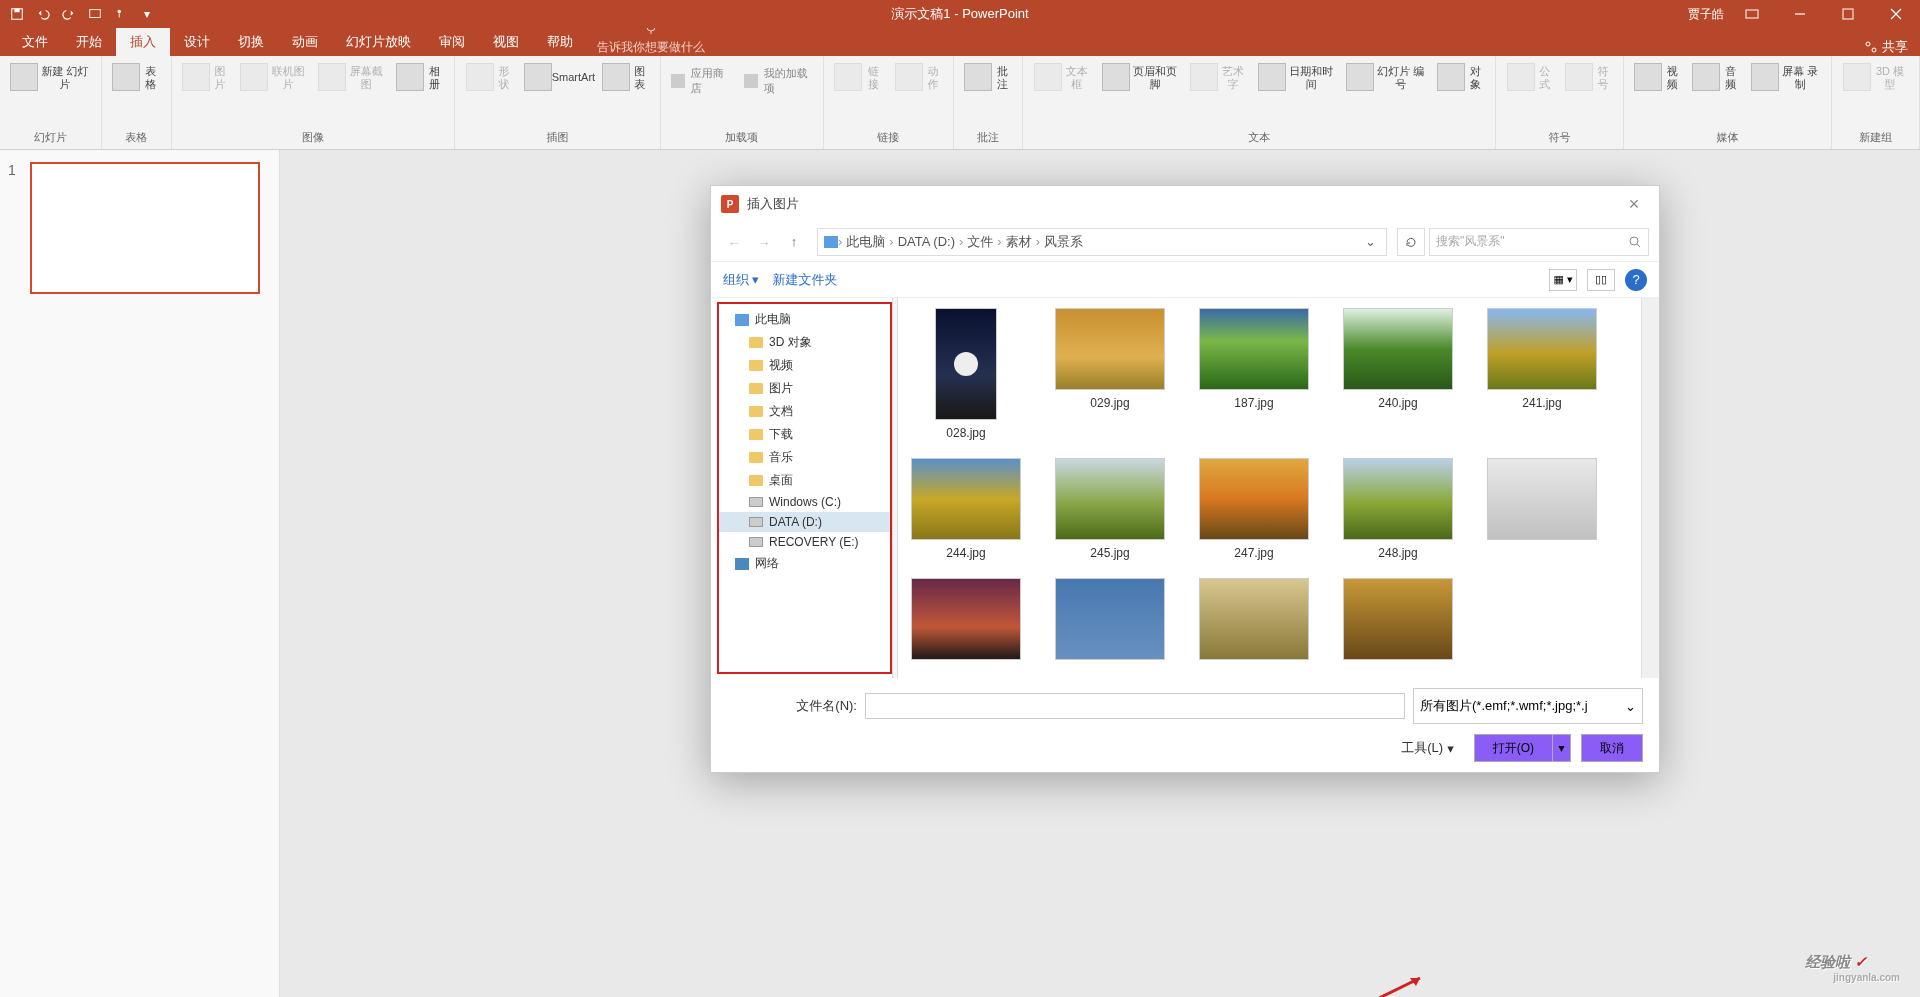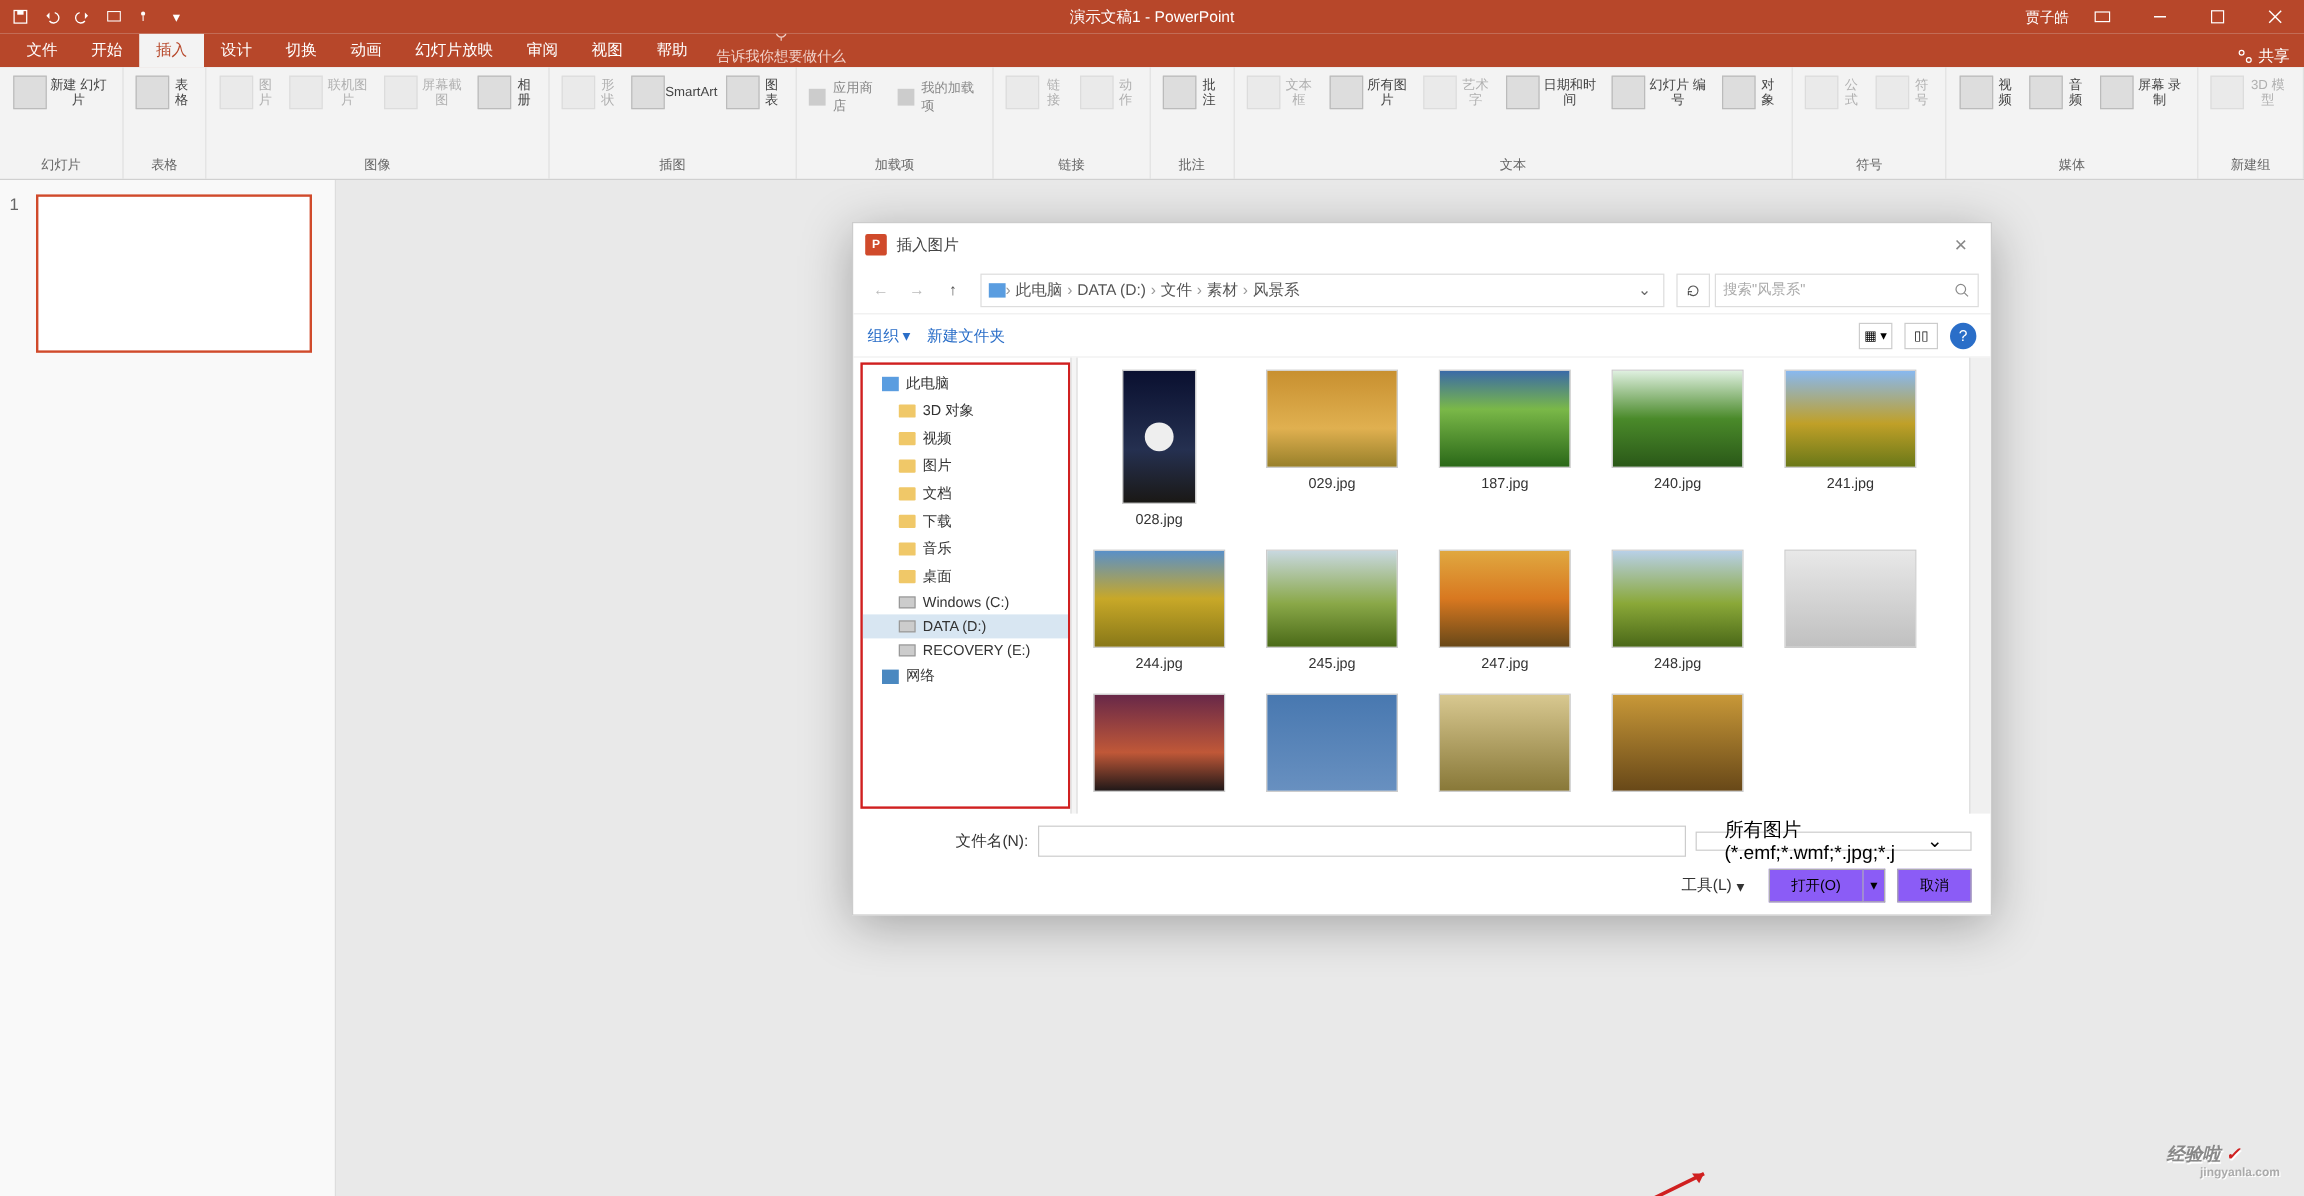--- a/index.html
+++ b/index.html
@@ -71,21 +71,21 @@
 .file-item { width:112px; display:flex; flex-direction:column; align-items:center; }
 .file-thumb { width:110px; height:82px; border:1px solid #ccc; background:#888; display:flex; align-items:center; justify-content:center; }
 .file-thumb.tall { width:62px; height:112px; }
 .file-name { font-size:12px; color:#333; margin-top:6px; }
 .scroll-v { width:18px; background:#f0f0f0; border-left:1px solid #ddd; }
 
 .dlg-footer { padding:10px 16px; display:flex; flex-direction:column; gap:10px; font-size:13px; }
 .fn-row { display:flex; align-items:center; gap:8px; }
 .fn-label { width:130px; text-align:right; color:#333; }
 .fn-input { flex:1; height:26px; border:1px solid #ccc; padding:0 6px; }
-.fn-filter { width:230px; height:16px; border:1px solid #ccc; font-size:16px; padding:0 23px; display:flex; align-items:center; }
+.fn-filter { width:230px; height:36px; border:1px solid #ccc; font-size:13px; padding:0 6px; display:flex; align-items:center; }
 .btn-row { display:flex; justify-content:flex-end; align-items:center; gap:10px; }
 .tools-dd { display:flex; align-items:center; gap:4px; color:#333; margin-right:10px; }
 .btn { height:28px; padding:0 18px; border:1px solid #adadad; background:#8b5cf6; font-size:12px; display:flex; align-items:center; }
 .btn-split { display:flex; }
 .btn-split .dd { width:18px; border-left:none; padding:0; justify-content:center; }
 
 .arrow-annot { position:absolute; left:1080px; top:820px; width:70px; height:40px; pointer-events:none; }
 .watermark { position:absolute; right:20px; bottom:14px; font-size:15px; font-weight:bold; color:#888; text-shadow:1px 1px 0 #fff; font-style:italic; }
 .watermark .chk { color:#d02020; }
 .watermark .sub { font-size:10px; display:block; color:#aaa; font-style:normal;margin-left:28px; }
@@ -338,21 +338,21 @@
     <div class="rbtn disabled">
           <div class="ico">
             <div class="ico-generic disabled"></div>
           </div>
           <div class="lbl">文本框</div>
         </div>
     <div class="rbtn">
           <div class="ico">
             <div class="ico-generic"></div>
           </div>
-          <div class="lbl">所有图片</div>
+          <div class="lbl">页眉和页脚</div>
         </div>
     <div class="rbtn disabled">
           <div class="ico">
             <div class="ico-generic disabled"></div>
           </div>
           <div class="lbl">艺术字</div>
         </div>
     <div class="rbtn">
           <div class="ico">
             <div class="ico-generic"></div>

